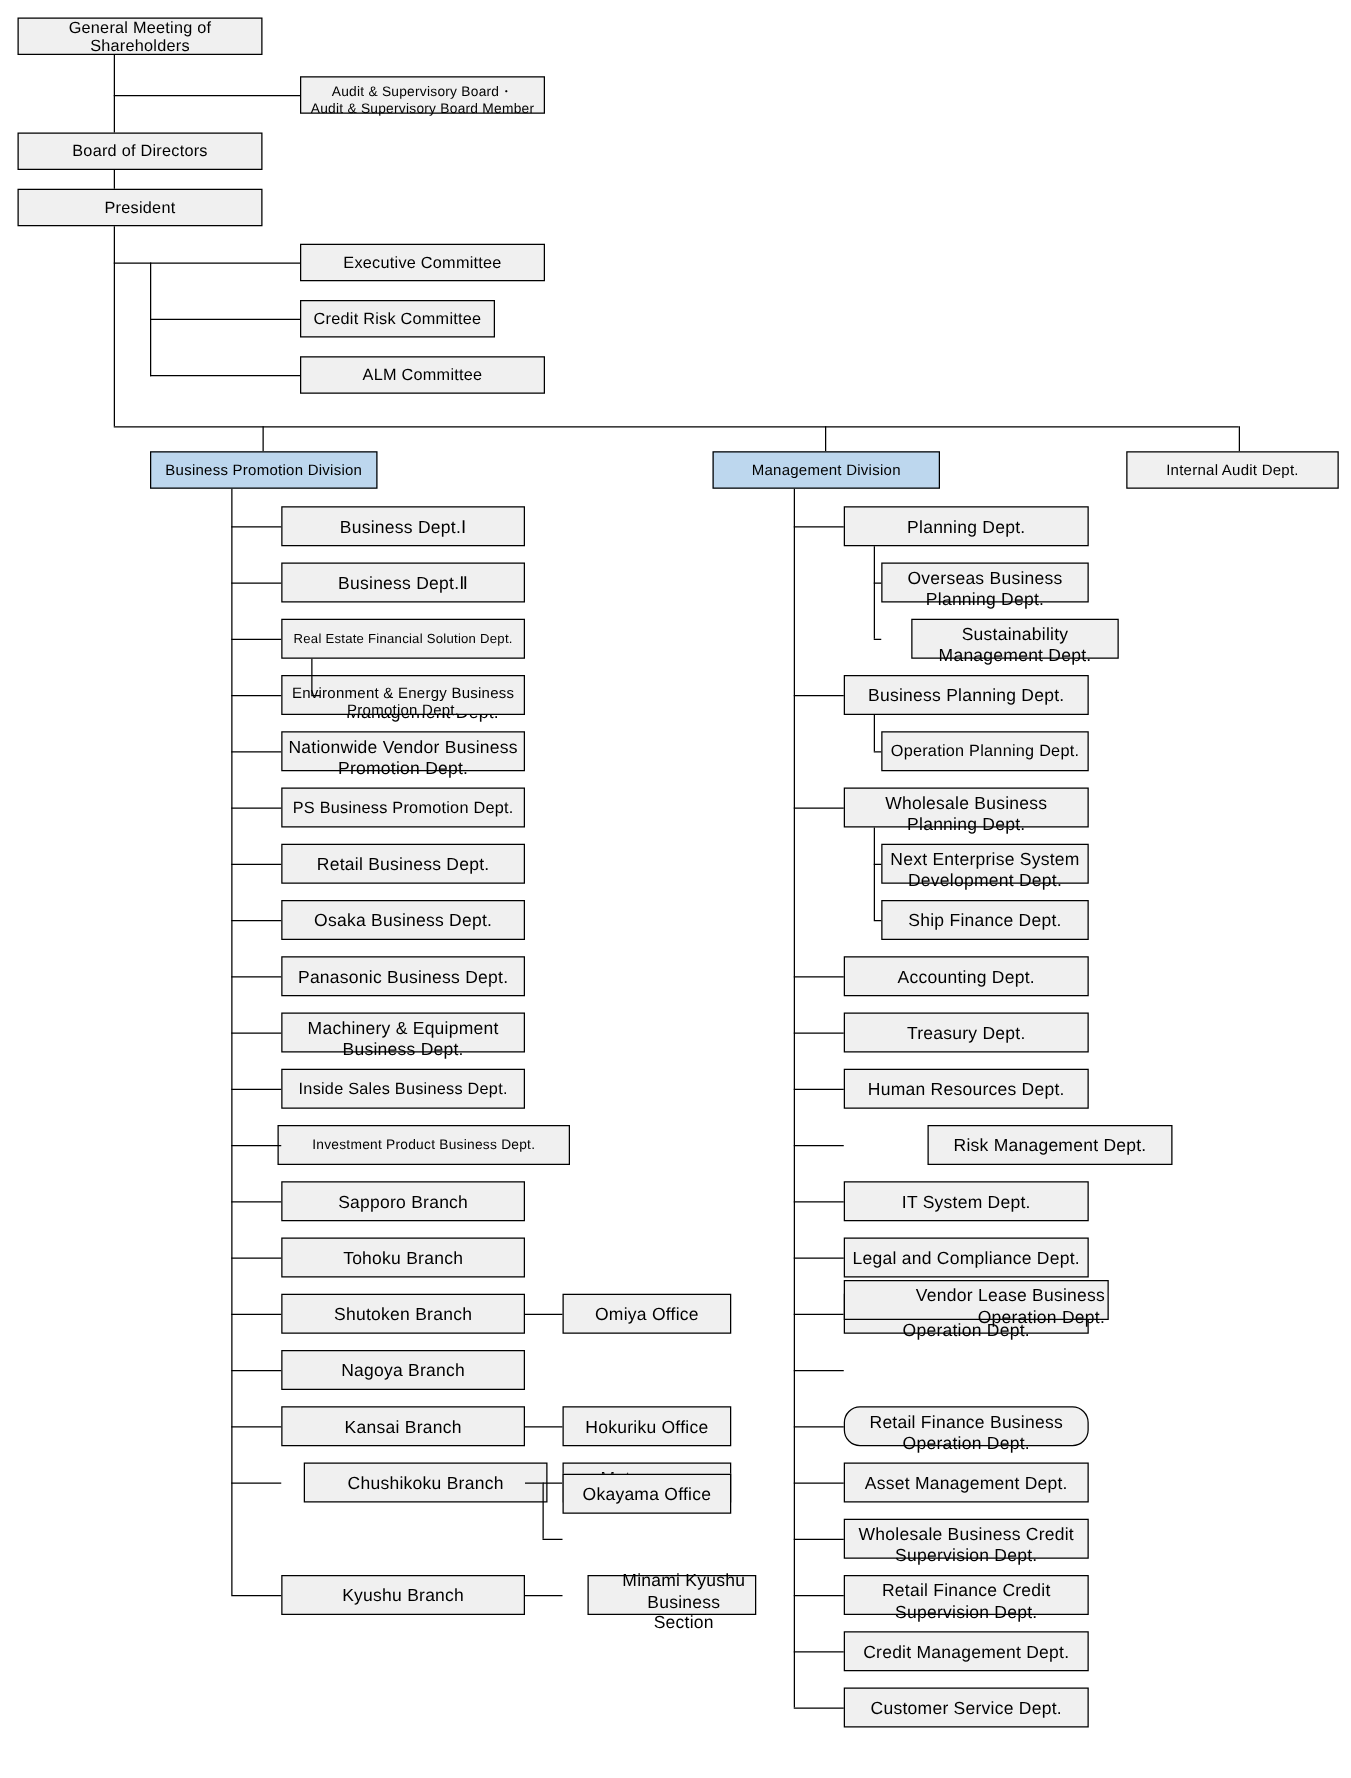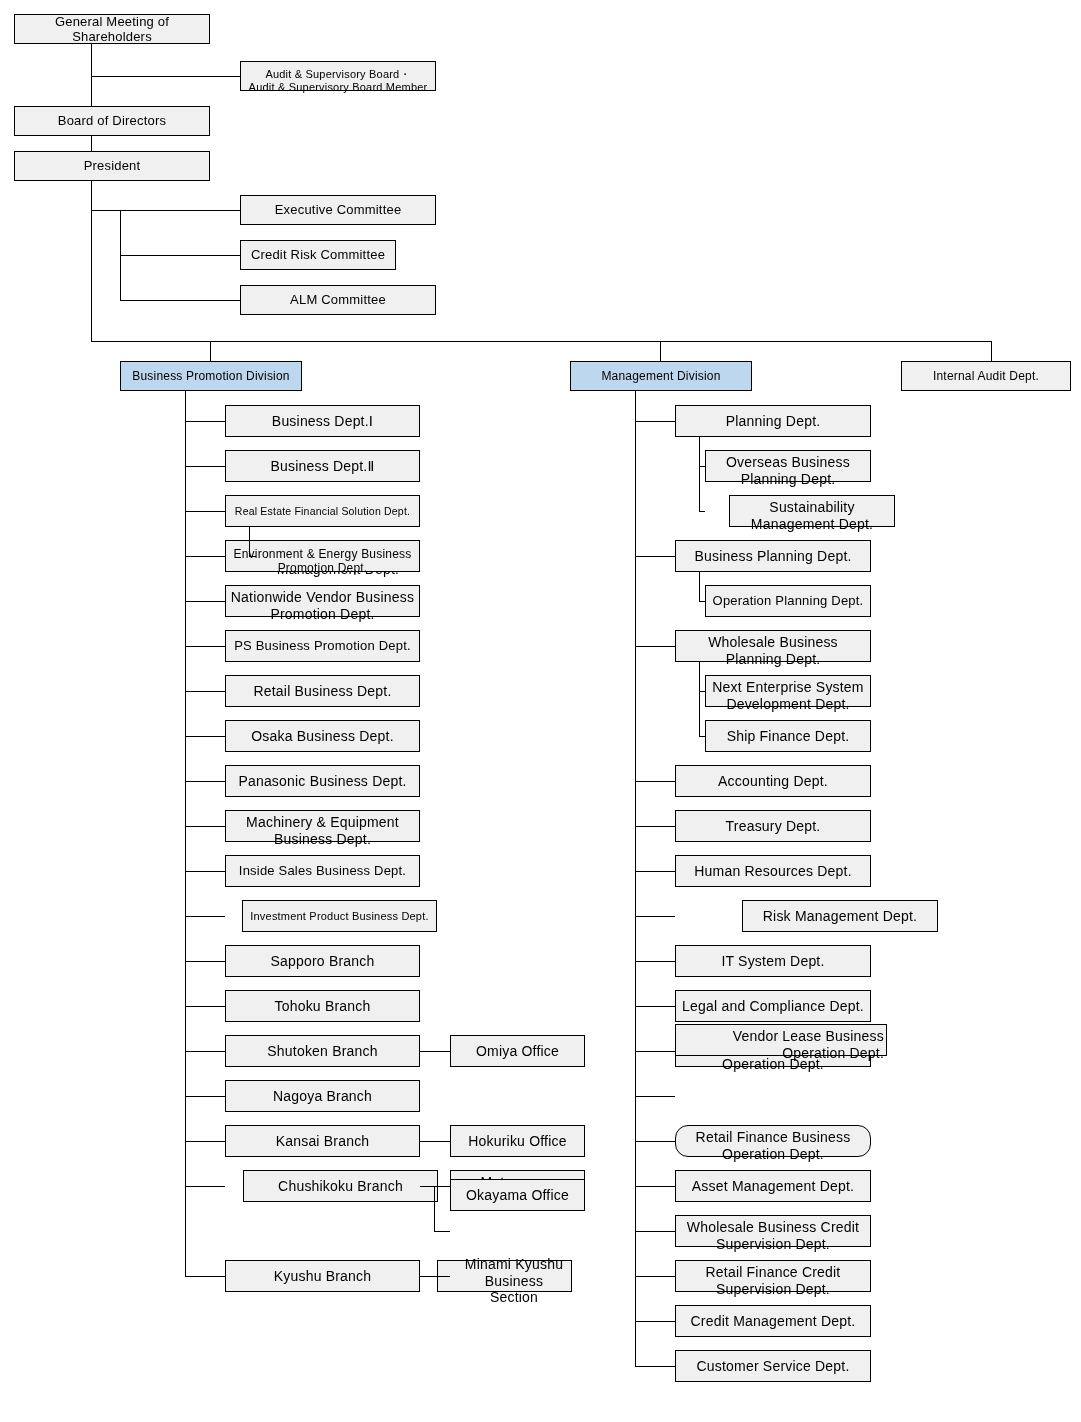--- a/index.html
+++ b/index.html
@@ -123,21 +123,21 @@
       <div class="ln lnh" style="left: 185px; top: 691px; width: 40px; height: 1px;"></div>
       <div class="box fs14" style="left: 225px; top: 720px; width: 195px; height: 32px;"><span class="lbl">Osaka Business Dept.</span></div>
       <div class="ln lnh" style="left: 185px; top: 736px; width: 40px; height: 1px;"></div>
       <div class="box fs14" style="left: 225px; top: 765px; width: 195px; height: 32px;"><span class="lbl">Panasonic Business Dept.</span></div>
       <div class="ln lnh" style="left: 185px; top: 781px; width: 40px; height: 1px;"></div>
       <div class="box fs14 two" style="left: 225px; top: 810px; width: 195px; height: 32px;"><span class="lbl">Machinery &amp; Equipment
 Business Dept.</span></div>
       <div class="ln lnh" style="left: 185px; top: 826px; width: 40px; height: 1px;"></div>
       <div class="box fs13" style="left: 225px; top: 855px; width: 195px; height: 32px;"><span class="lbl">Inside Sales Business Dept.</span></div>
       <div class="ln lnh" style="left: 185px; top: 871px; width: 40px; height: 1px;"></div>
-      <div class="box fs11" style="left: 242px; top: 900px; width: 195px; height: 32px;"><span class="lbl">Investment Product Business Dept.</span></div>
+      <div class="box fs11" style="left: 222px; top: 900px; width: 234px; height: 32px;"><span class="lbl">Investment Product Business Dept.</span></div>
       <div class="ln lnh" style="left: 185px; top: 916px; width: 40px; height: 1px;"></div>
       <div class="box fs14" style="left: 225px; top: 945px; width: 195px; height: 32px;"><span class="lbl">Sapporo Branch</span></div>
       <div class="ln lnh" style="left: 185px; top: 961px; width: 40px; height: 1px;"></div>
       <div class="box fs14" style="left: 225px; top: 990px; width: 195px; height: 32px;"><span class="lbl">Tohoku Branch</span></div>
       <div class="ln lnh" style="left: 185px; top: 1006px; width: 40px; height: 1px;"></div>
       <div class="box fs14" style="left: 225px; top: 1035px; width: 195px; height: 32px;"><span class="lbl">Shutoken Branch</span></div>
       <div class="ln lnh" style="left: 185px; top: 1051px; width: 40px; height: 1px;"></div>
       <div class="box fs14" style="left: 450px; top: 1035px; width: 135px; height: 32px;"><span class="lbl">Omiya Office</span></div>
       <div class="ln lnh" style="left: 420px; top: 1051px; width: 30px; height: 1px;"></div>
       <div class="box fs14" style="left: 225px; top: 1080px; width: 195px; height: 32px;"><span class="lbl">Nagoya Branch</span></div>
@@ -150,21 +150,21 @@
       <div class="ln lnh" style="left: 185px; top: 1186px; width: 40px; height: 1px;"></div>
       <div class="box fs14 two" style="left: 450px; top: 1170px; width: 135px; height: 32px;"><span class="lbl">Matsuyama
 Business Section</span></div>
       <div class="ln lnh" style="left: 434px; top: 1186px; width: 16px; height: 1px;"></div>
       <div class="box fs14" style="left: 450px; top: 1179px; width: 135px; height: 32px;"><span class="lbl">Okayama Office</span></div>
       <div class="ln lnh" style="left: 434px; top: 1231px; width: 16px; height: 1px;"></div>
       <div class="ln lnh" style="left: 420px; top: 1186px; width: 14px; height: 1px;"></div>
       <div class="ln lnv" style="left: 434px; top: 1186px; width: 1px; height: 45px;"></div>
       <div class="box fs14" style="left: 225px; top: 1260px; width: 195px; height: 32px;"><span class="lbl">Kyushu Branch</span></div>
       <div class="ln lnh" style="left: 185px; top: 1276px; width: 40px; height: 1px;"></div>
-      <div class="box fs14 two" style="left: 437px; top: 1260px; width: 135px; height: 32px; padding-left: 19px;"><span class="lbl">Minami Kyushu
+      <div class="box fs14 two" style="left: 470px; top: 1260px; width: 135px; height: 32px; padding-left: 19px;"><span class="lbl">Minami Kyushu
 Business Section</span></div>
       <div class="ln lnh" style="left: 420px; top: 1276px; width: 30px; height: 1px;"></div>
       <div class="ln lnv" style="left: 185px; top: 391px; width: 1px; height: 885px;"></div>
       <div class="ln lnv" style="left: 249px; top: 527px; width: 1px; height: 29px;"></div>
       <div class="ln lnh" style="left: 249px; top: 556px; width: 7px; height: 1px;"></div>
     </div>
   <div id="right-col">
       <div class="box fs14" style="left: 675px; top: 405px; width: 196px; height: 32px;"><span class="lbl">Planning Dept.</span></div>
       <div class="ln lnh" style="left: 635px; top: 421px; width: 40px; height: 1px;"></div>
       <div class="box fs14 two" style="left: 705px; top: 450px; width: 166px; height: 32px;"><span class="lbl">Overseas Business

